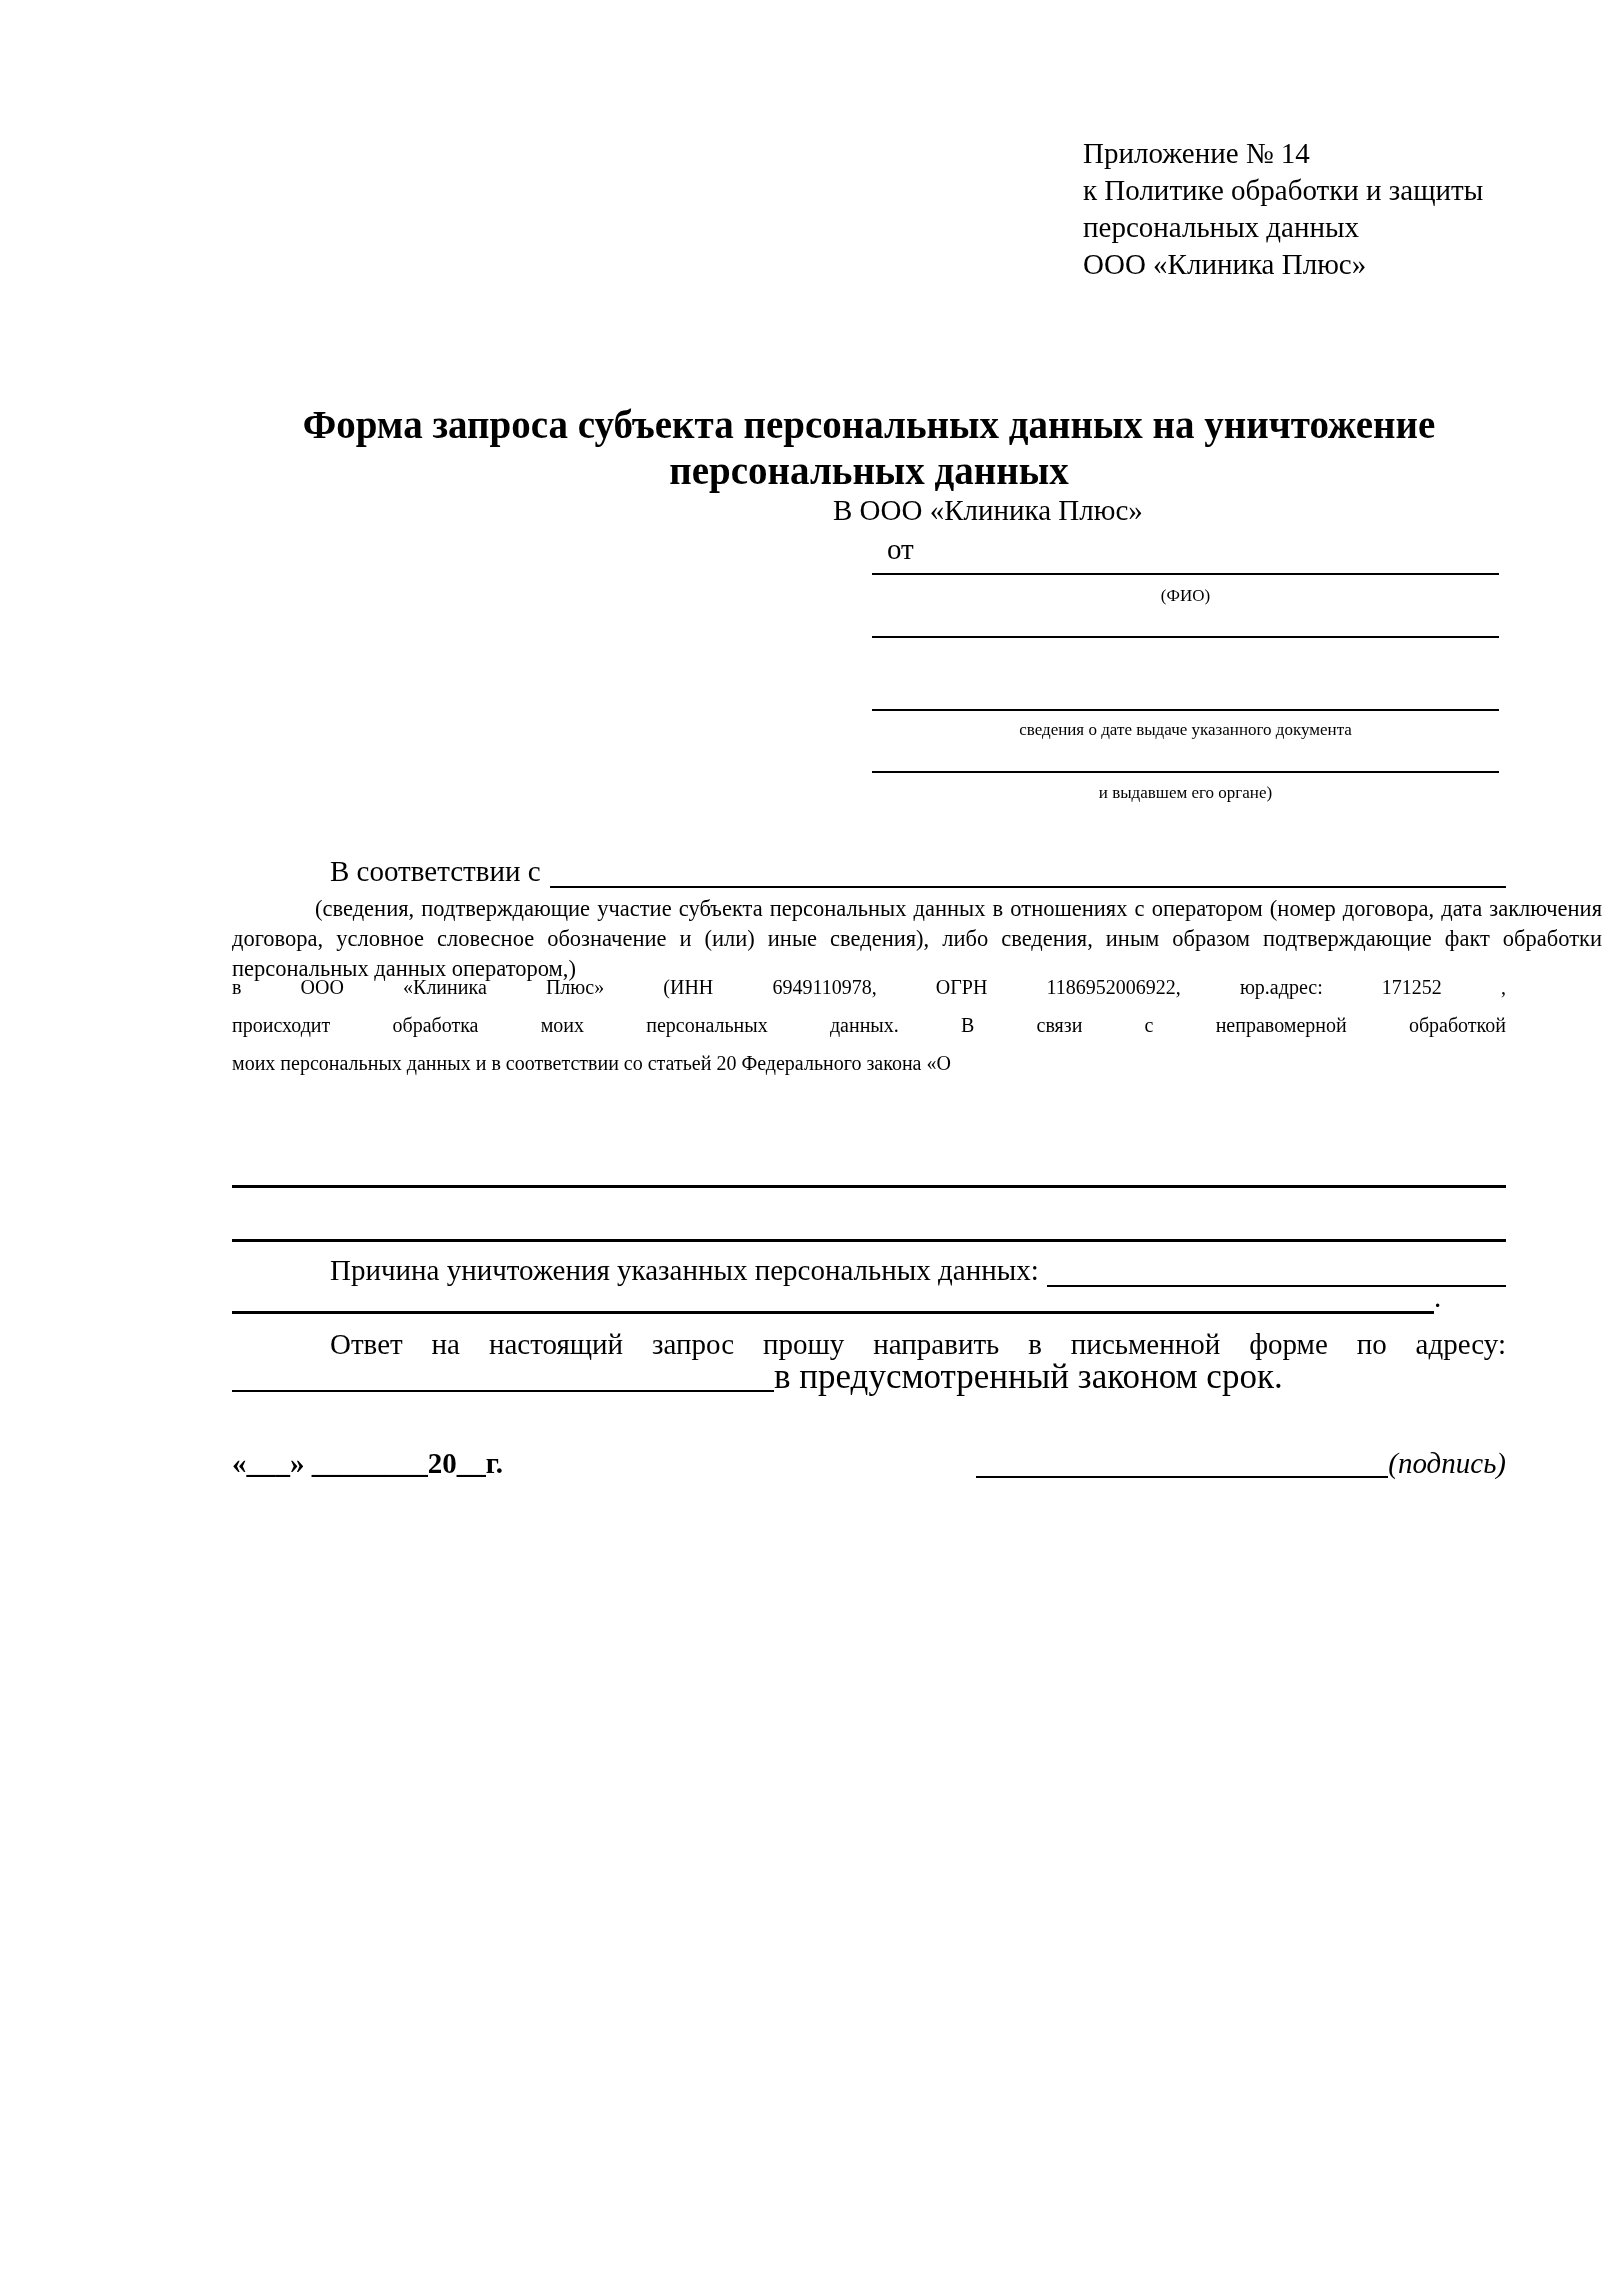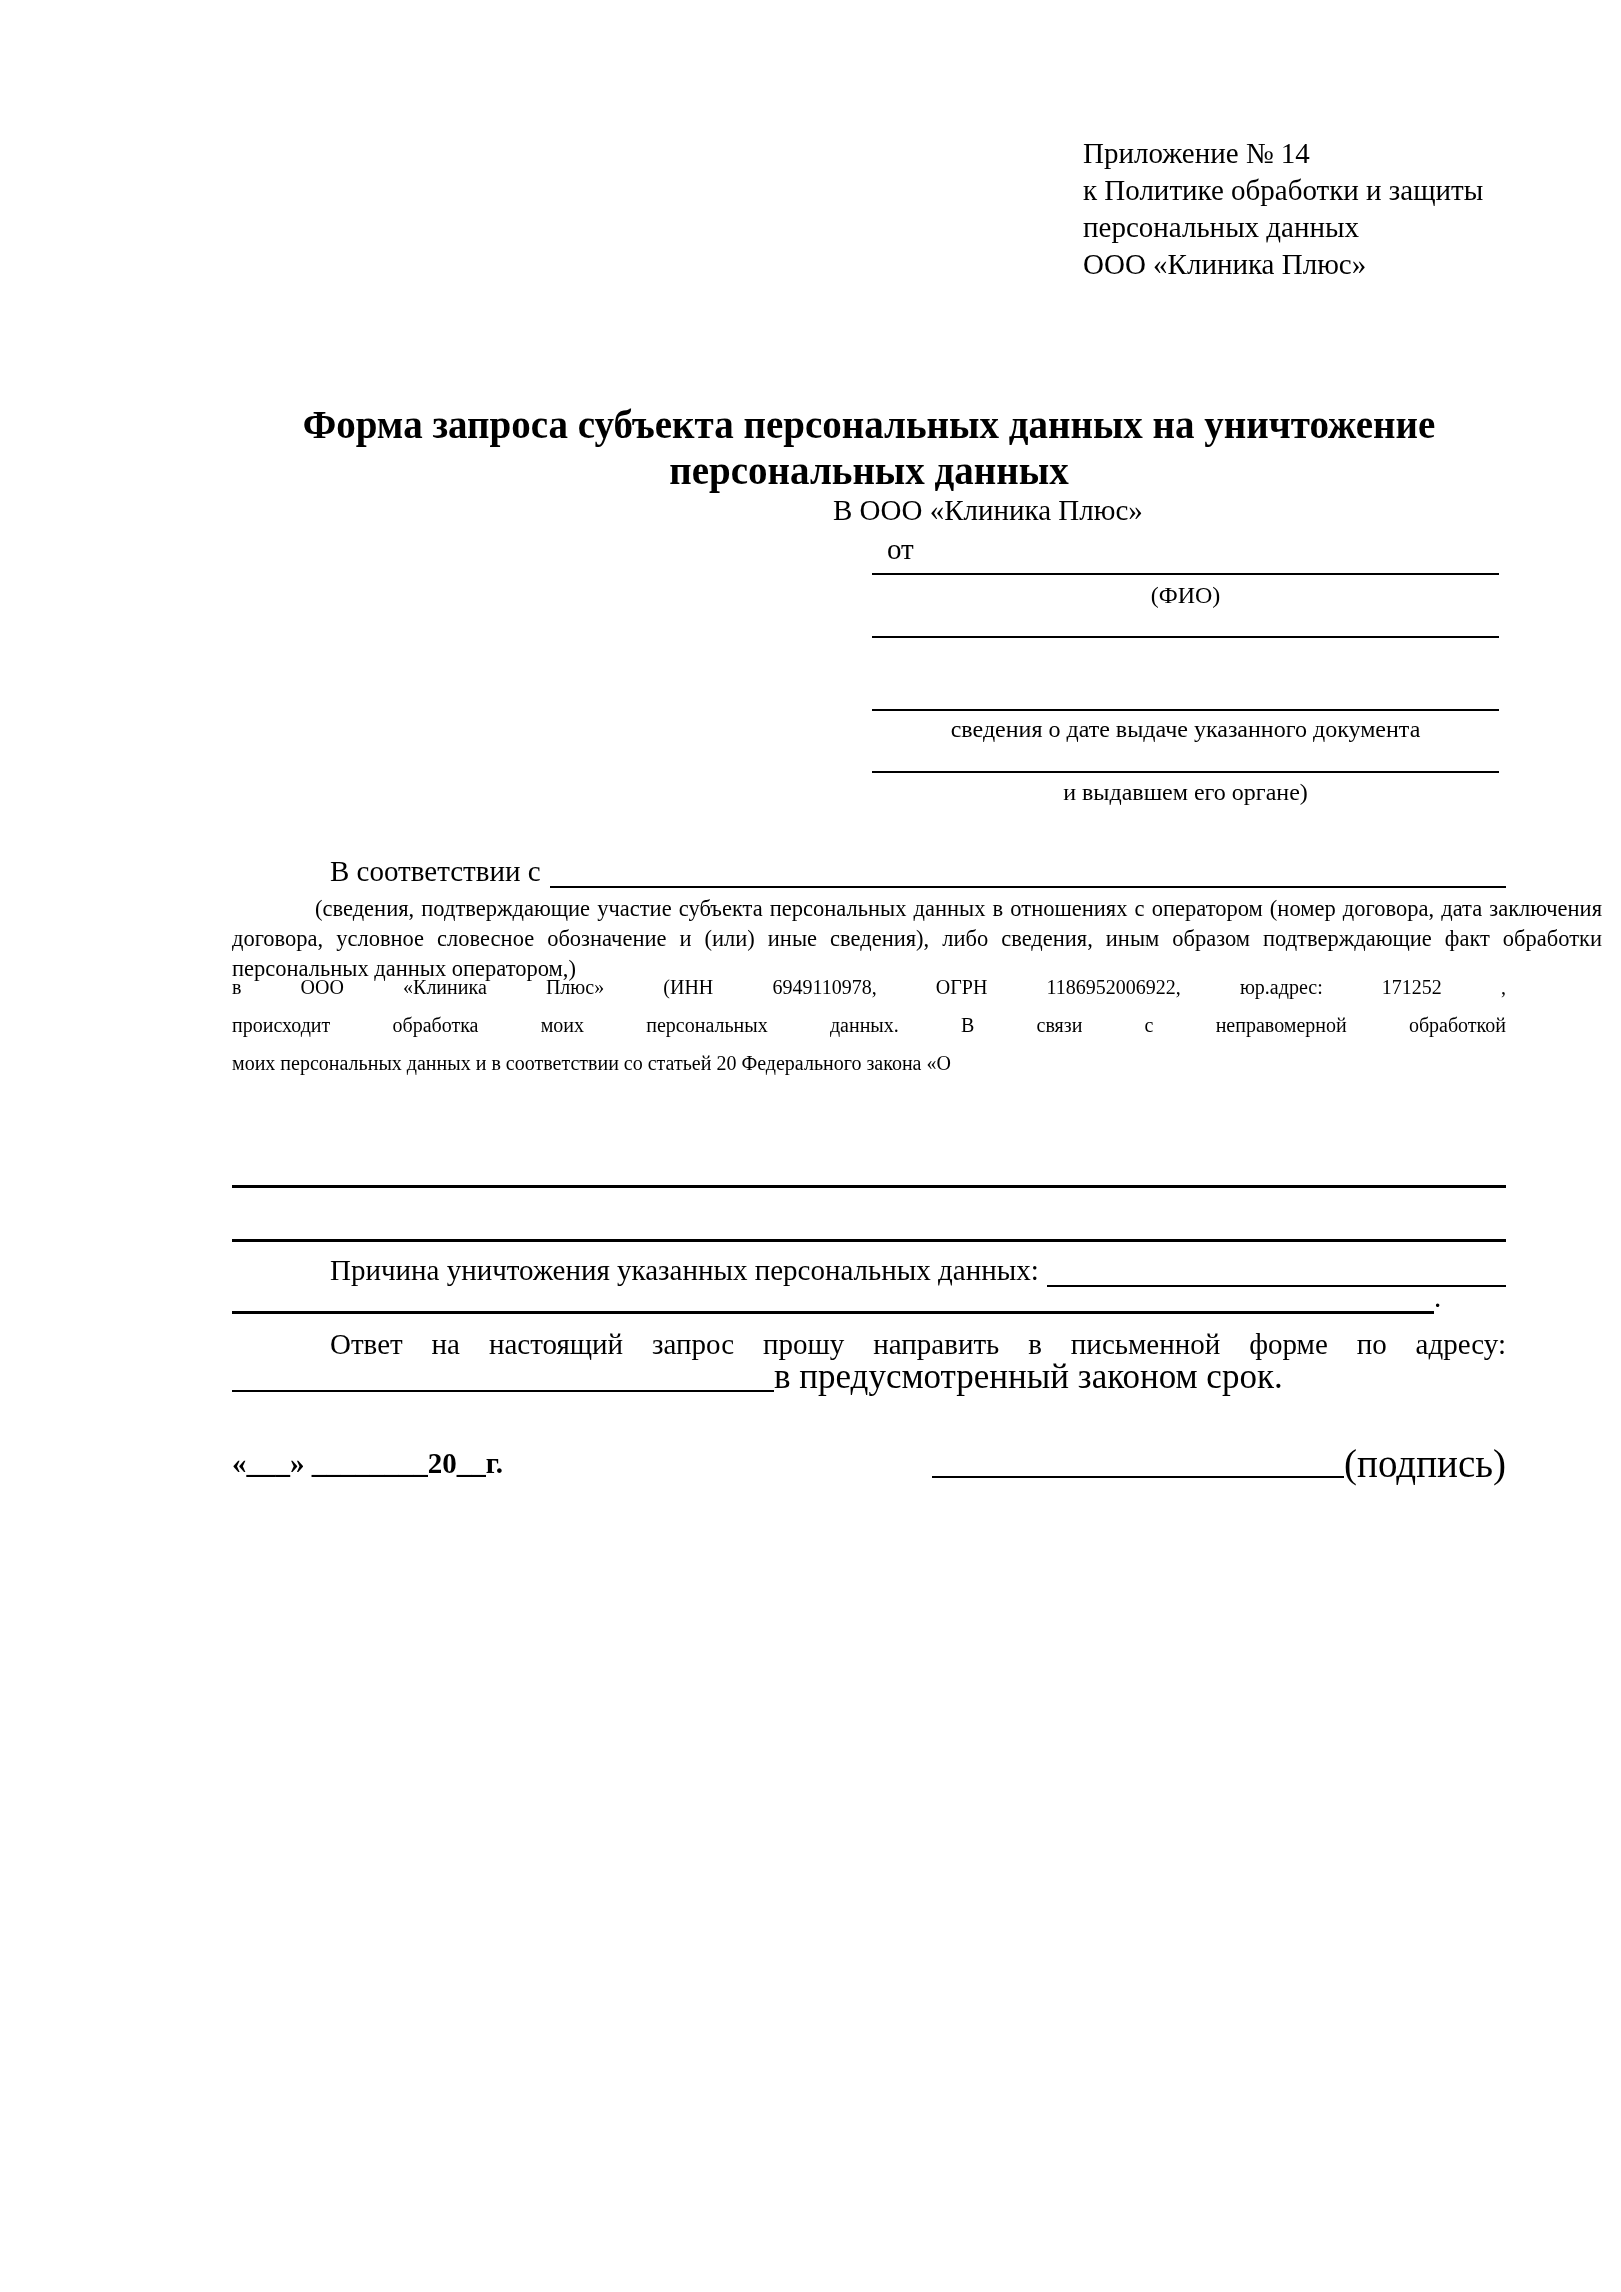--- a/index.html
+++ b/index.html
@@ -20,21 +20,21 @@
 
   
   .title-wrap{left:232px;top:402px;width:1274px;text-align:center;}
   .title{max-width:1176px;margin:0 auto;font-size:39px;line-height:46px;font-weight:bold;}
 
   .addressee{left:833px;top:494px;font-size:29px;white-space:nowrap;}
   .from-label{left:887px;top:533px;font-size:29px;}
 
   
   .field-line{left:872px;width:627px;height:0;border-bottom:2.9px solid #000;}
-  .field-caption{left:872px;width:627px;text-align:center;font-size:24px;line-height:27.4px;}
+  .field-caption{left:872px;width:627px;text-align:center;font-size:17px;line-height:27.4px;}
 
   
   .accordance{left:232px;top:853px;width:1274px;height:37px;display:flex;}
   .accordance .lead{font-size:29px;line-height:37px;padding-left:98px;white-space:pre;}
   .accordance .fill{flex:1;border-bottom:2.9px solid #000;margin-bottom:2px;margin-left:9.8px;}
 
   
   .note{left:232px;top:894px;width:1370px;font-size:22.5px;line-height:30px;text-align:justify;text-indent:83px;}
 
   
@@ -55,21 +55,21 @@
   .response{left:232px;top:1325px;width:1274px;font-size:29px;line-height:39px;text-align:justify;text-align-last:justify;text-indent:98px;}
 
   .tail-row{left:232px;top:1358px;width:1274px;height:37px;display:flex;}
   .tail-row .seg{width:542px;border-bottom:2.9px solid #000;margin-bottom:2.9px;}
   .tail-row .txt{font-size:35px;line-height:37px;white-space:pre;}
 
   .footer-row{left:232px;top:1441px;width:1274px;height:45px;display:flex;justify-content:space-between;align-items:flex-end;}
   .footer-row .date{font-size:29px;line-height:45px;white-space:pre;font-weight:bold;}
   .footer-row .sig{display:flex;align-items:flex-end;}
   .footer-row .sig .line{width:412px;border-bottom:2.9px solid #000;margin-bottom:7.8px;}
-  .footer-row .sig .cap{font-size:39px;line-height:45px;white-space:pre;}
+  .footer-row .sig .cap{font-size:29px;line-height:45px;white-space:pre;font-style:italic;}
 </style>
 </head>
 <body>
 
 <div class="page">
 
   <div class="abs appendix">
     <div>Приложение № 14</div>
     <div>к Политике обработки и защиты</div>
     <div>персональных данных</div>

